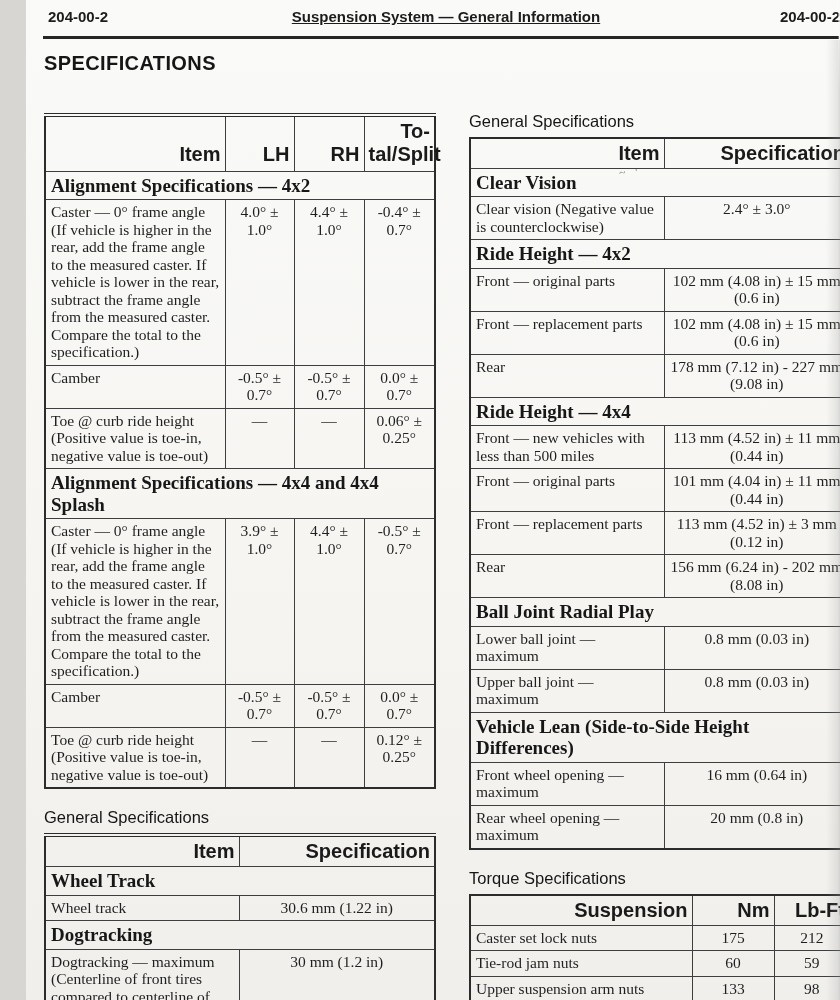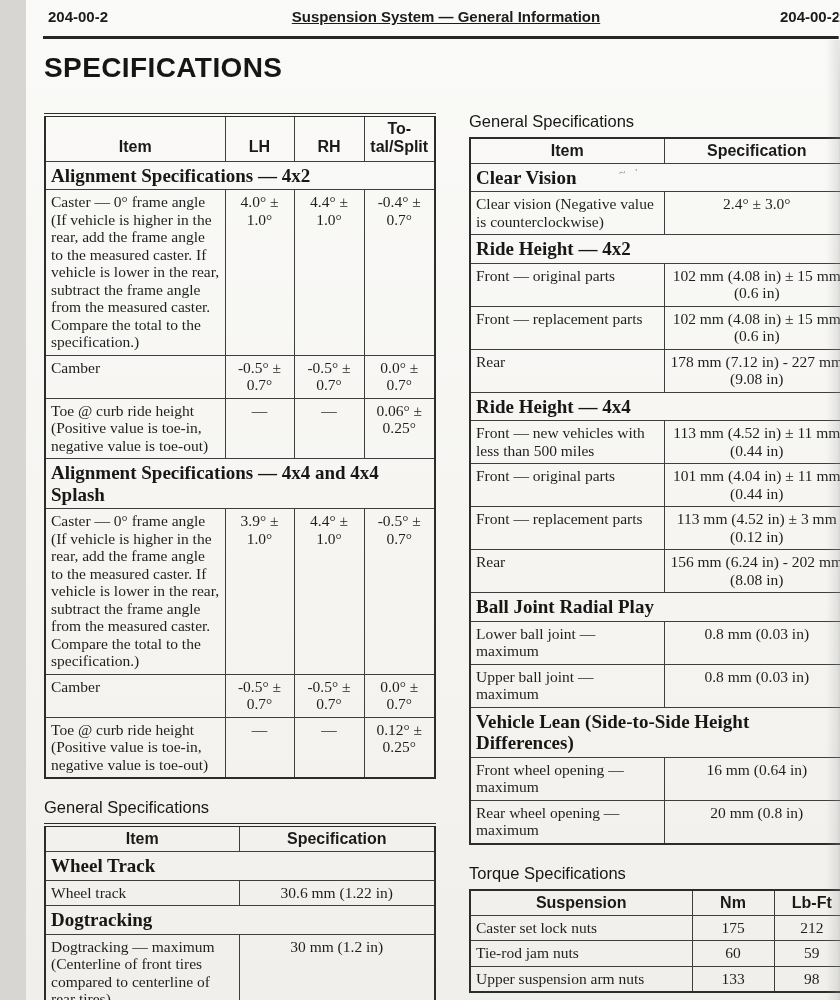--- a/index.html
+++ b/index.html
@@ -13,42 +13,42 @@
     position:absolute; top:8px; left:0; width:840px;
     font-family:"Liberation Sans", sans-serif; font-weight:bold; font-size:15px; color:#1c1c1c;
   }
   .hdr-left  { position:absolute; left:22px; top:0; }
   .hdr-center{ position:absolute; left:0; right:0; text-align:center; top:0;text-decoration:underline; }
   .hdr-right { position:absolute; right:26px; top:0; }
   .header-rule { position:absolute; top:36px; left:17px; width:796px; border-top:3px solid #262626; }
 
   .spec-title {
     position:absolute; top:52px; left:18px;
-    font-family:"Liberation Sans", sans-serif; font-weight:bold; font-size:28px;
+    font-family:"Liberation Sans", sans-serif; font-weight:bold; font-size:20px;
     letter-spacing:0.4px; color:#161616;
   }
 
   
   .col-left  { position:absolute; left:18px;  top:113px; width:390px; }
   .col-right { position:absolute; left:443px; top:112px; width:380px; }
 
   .sub-heading {
     font-family:"Liberation Sans", sans-serif; font-weight:normal; font-size:16.5px;
     color:#161616; margin:0 0 6px 0;
   }
   .gap-top { margin-top:19px; }
 
   
   table { border-collapse:collapse; width:100%; table-layout:fixed; }
   .tbl { border:2px solid #2c2c2c; border-top:4px double #2c2c2c; }
   .tbl-solid-top { border-top:2px solid #2c2c2c; }
   .tbl th, .tbl td { border:1px solid #3e3e3e; }
   th {
-    font-family:"Liberation Sans", sans-serif; font-weight:bold; font-size:16px;
-    color:#1a1a1a; text-align:center; vertical-align:bottom; padding:3px 4px 5px 4px;
+    font-family:"Liberation Sans", sans-serif; font-weight:bold; font-size:20px;
+    color:#1a1a1a; text-align:right; vertical-align:bottom; padding:3px 4px 5px 4px;
   }
   .th-mid { vertical-align:middle; padding:3px 4px; }
   td {
     font-family:"Liberation Serif", serif; font-size:15.5px; line-height:1.13;
     color:#1f1f1f; vertical-align:top; padding:3px 5px 4px 5px;
   }
   .section-row td {
     font-weight:bold; font-size:19px; padding:3px 5px; color:#171717;
   }
   .val { text-align:center; }

